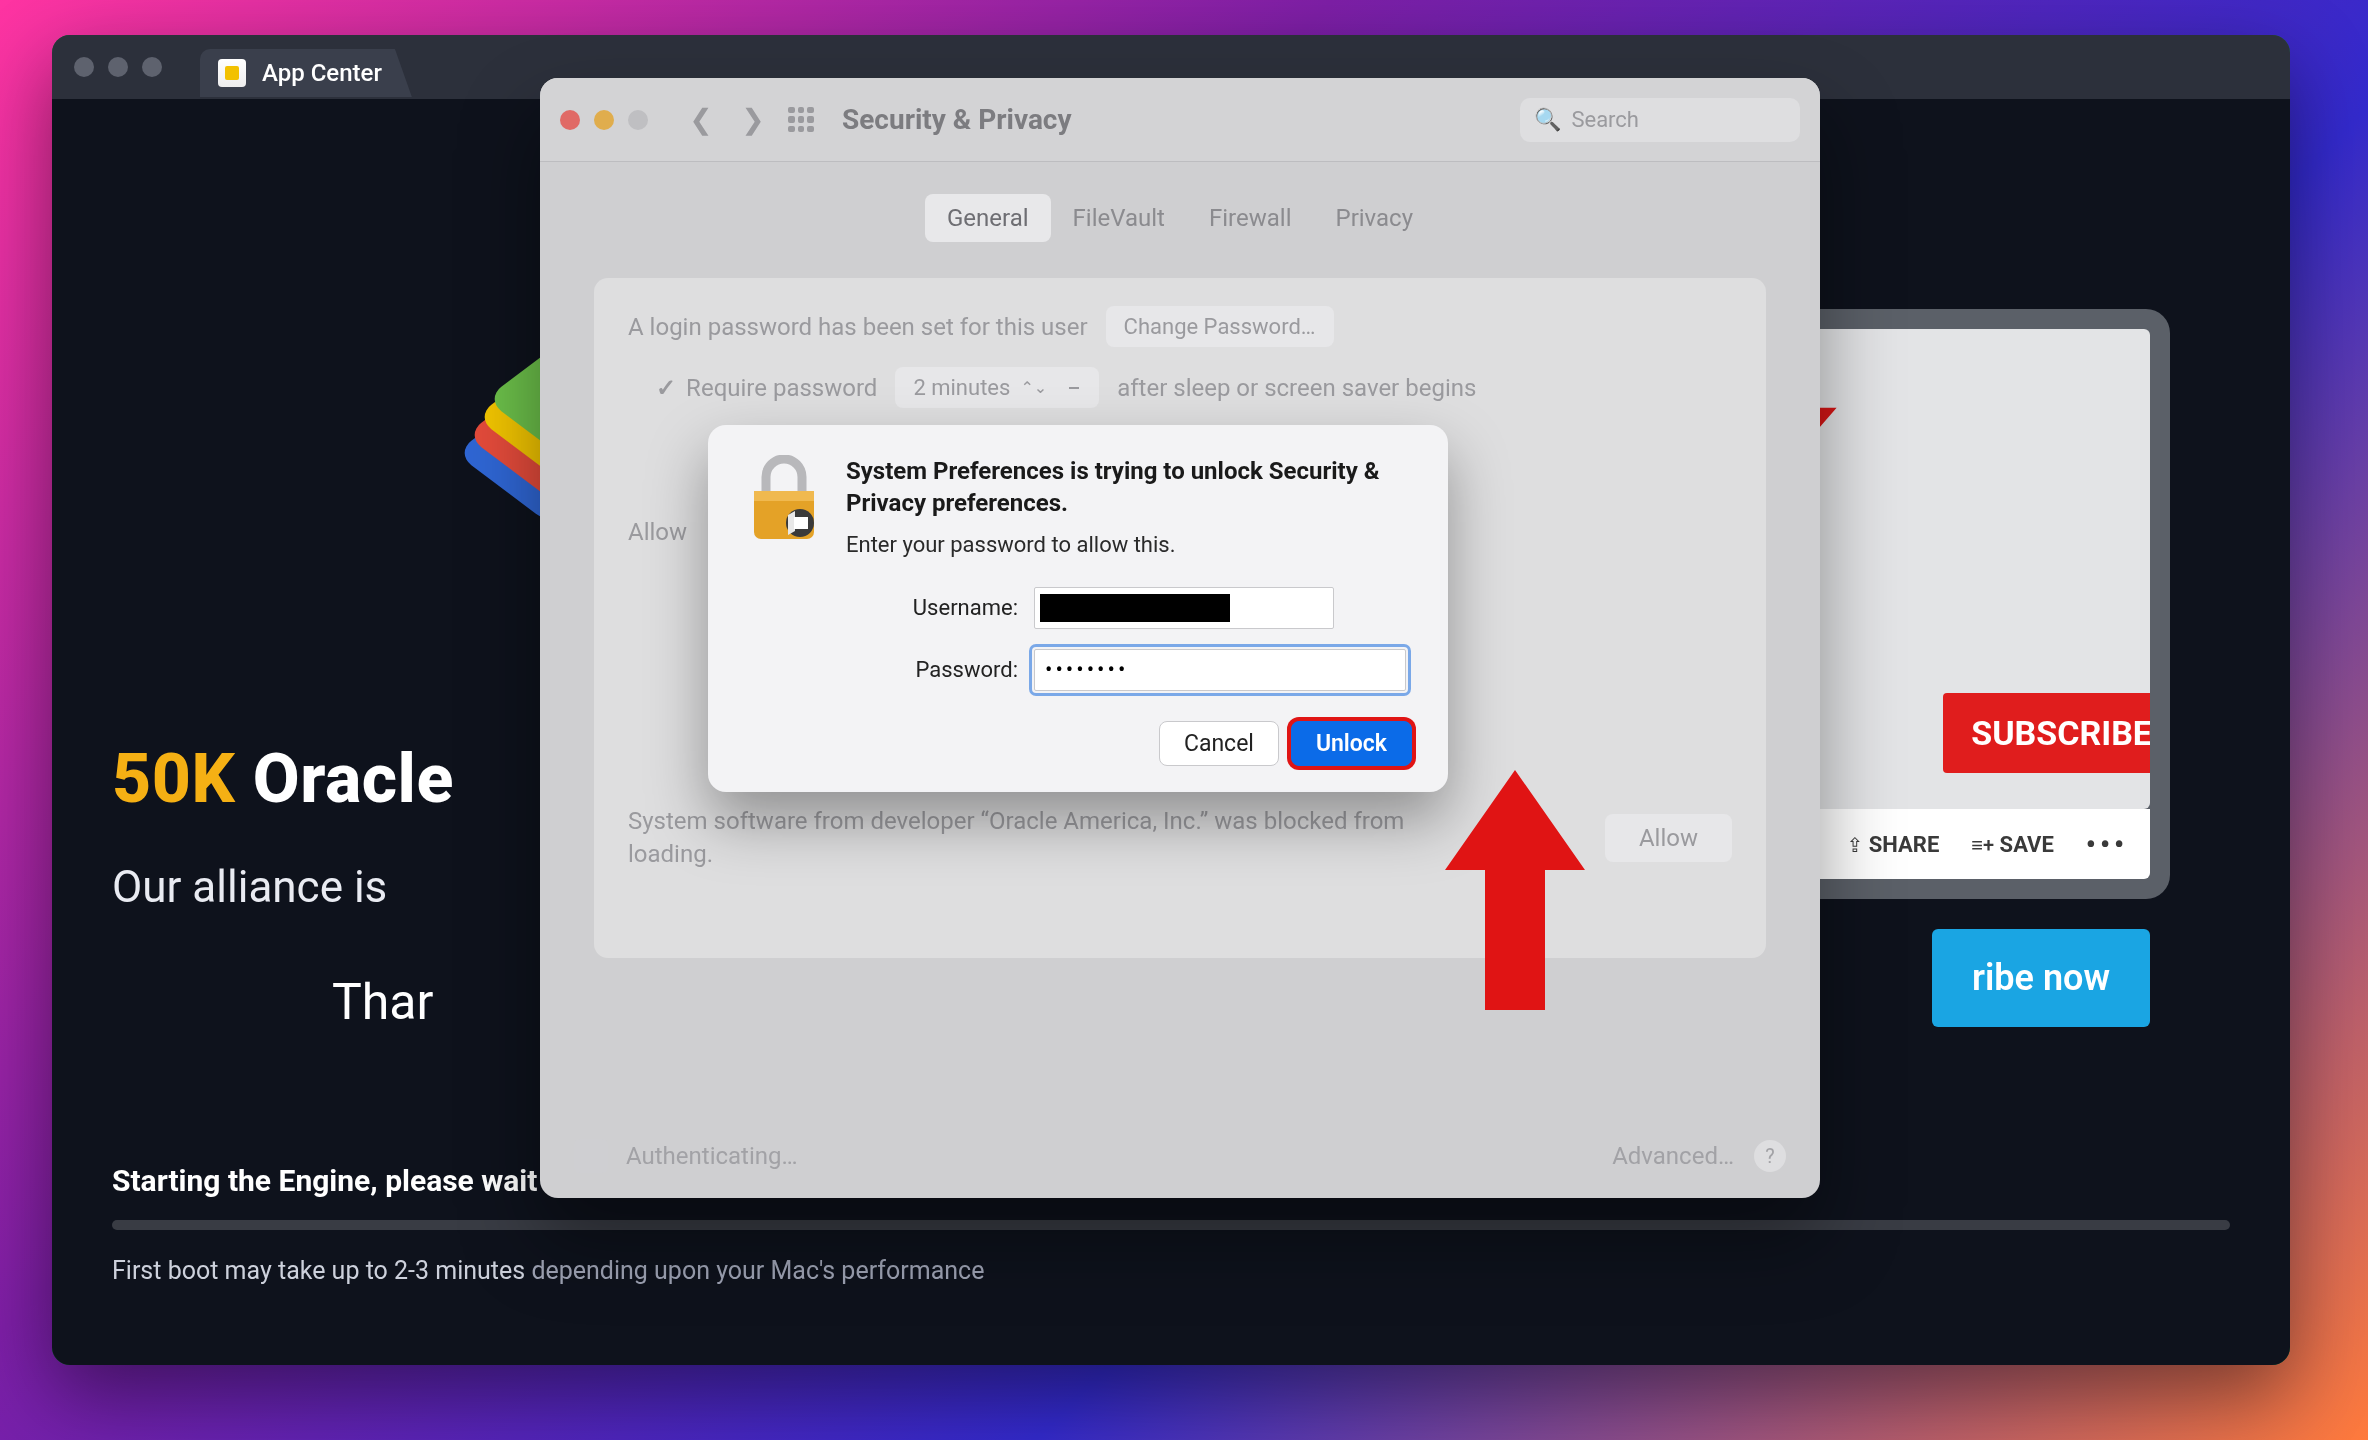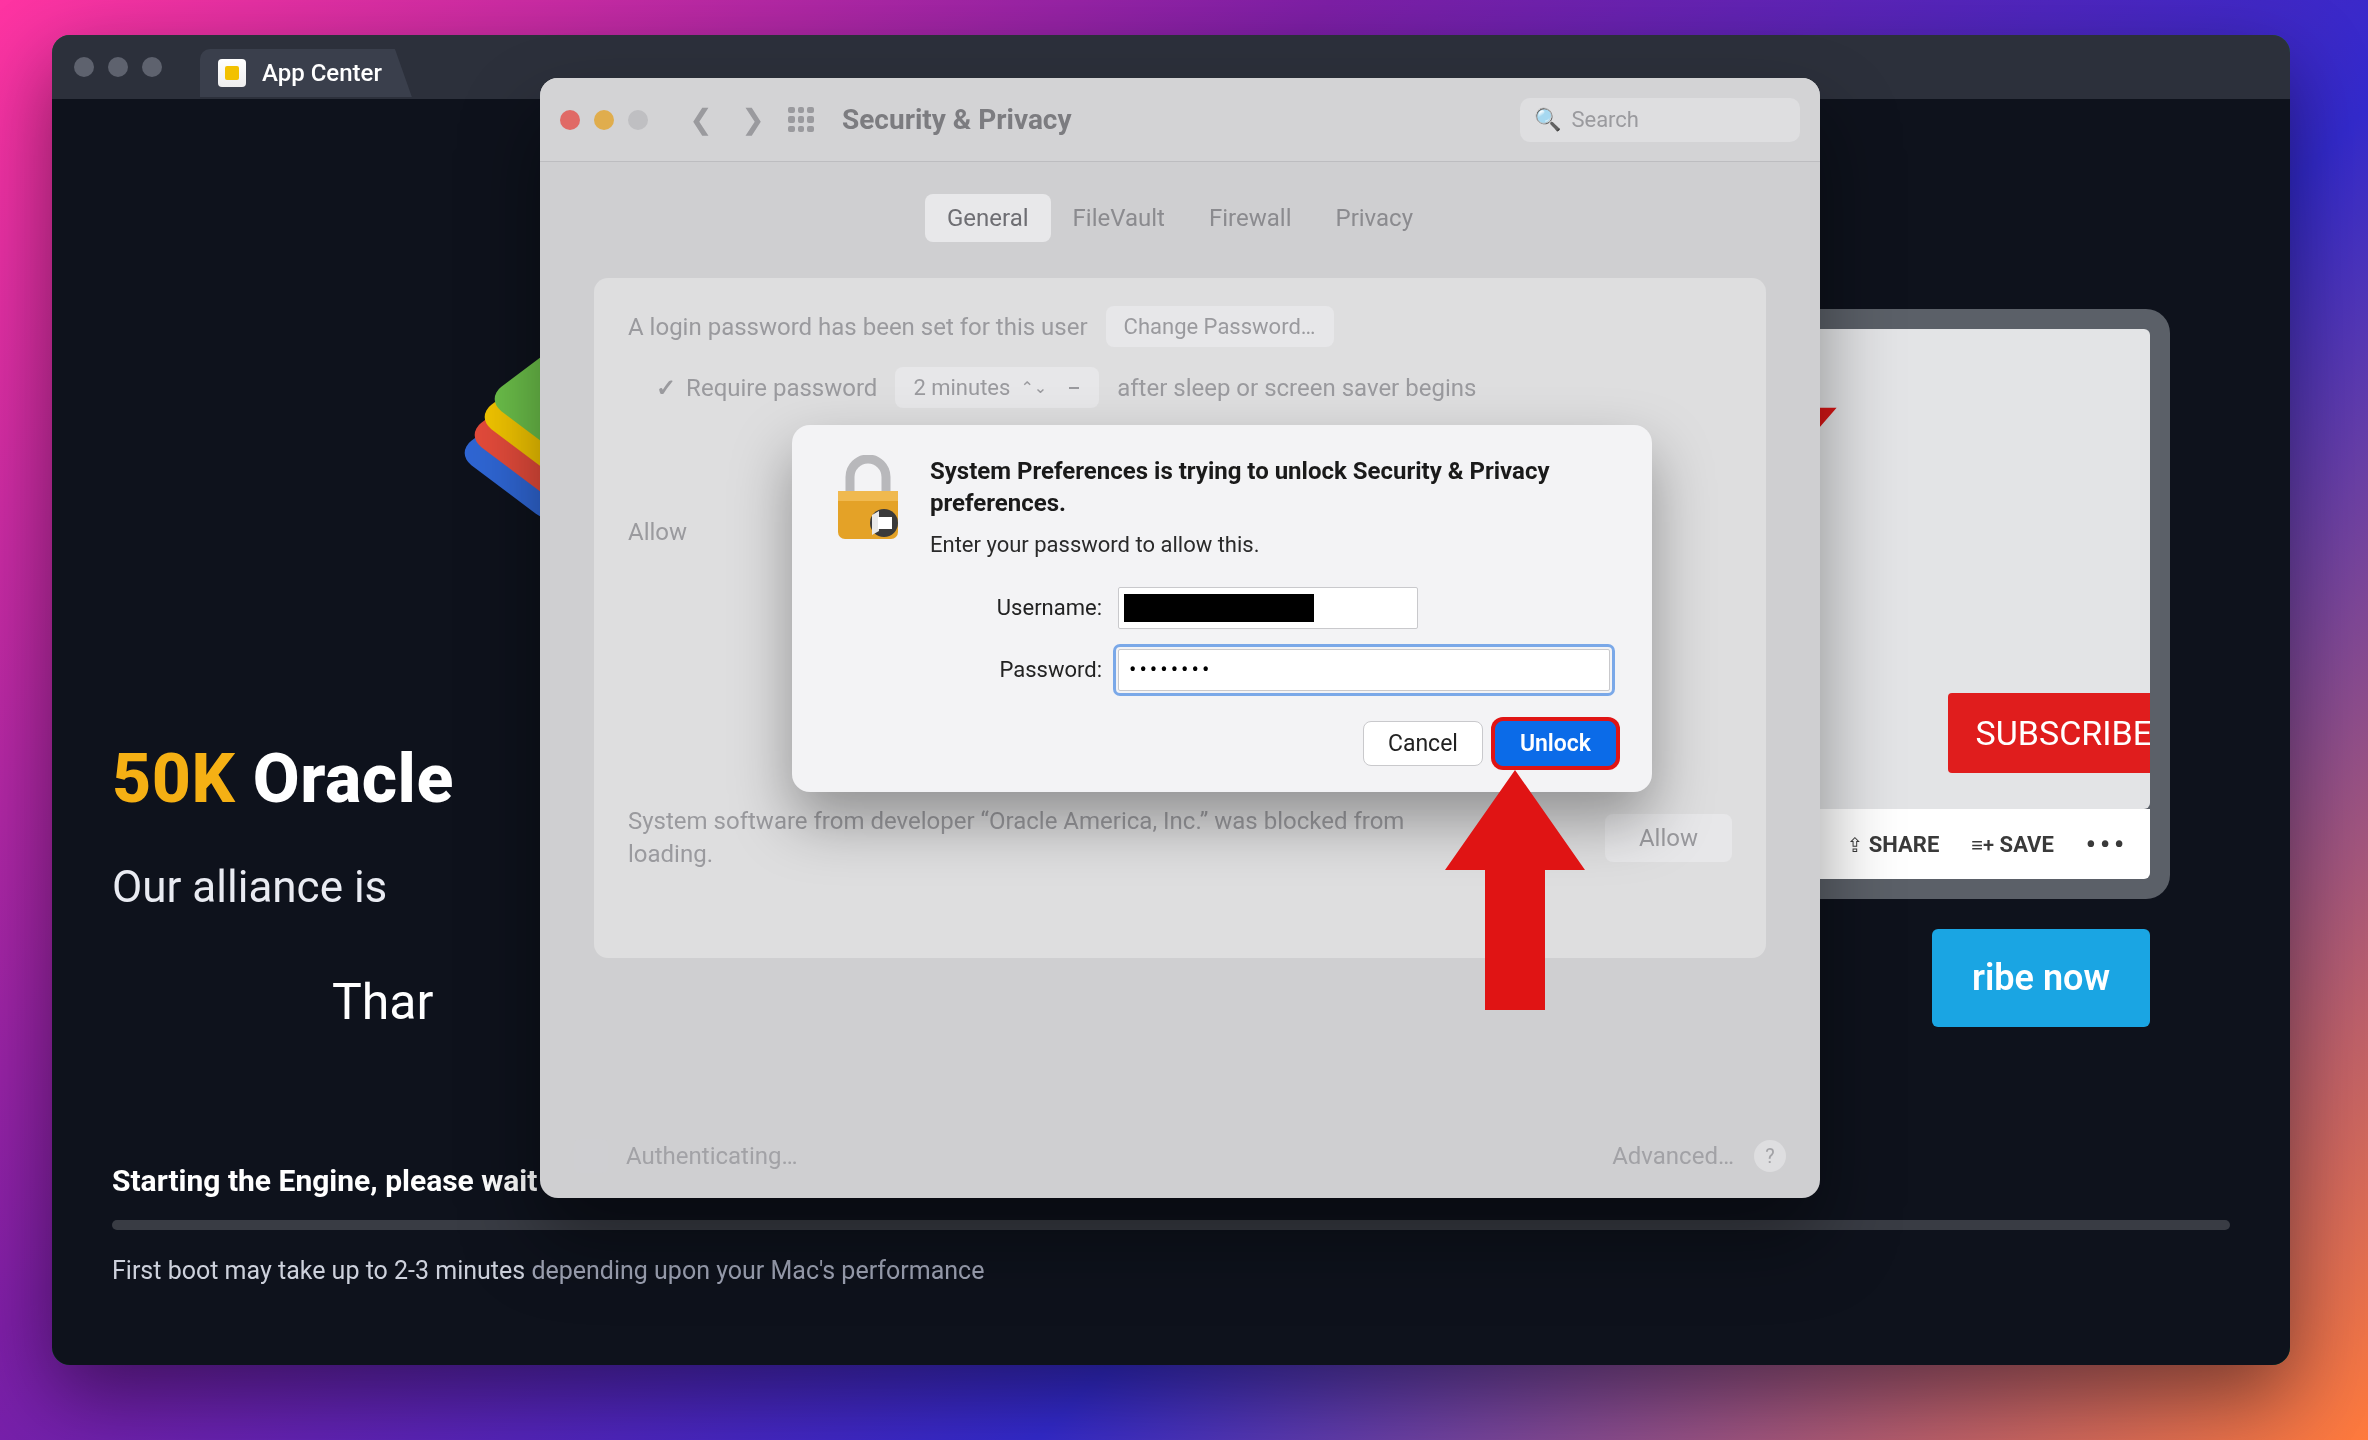--- a/index.html
+++ b/index.html
@@ -76,21 +76,21 @@
   .device-inner { width:100%; height:480px; background:#e3e4e6; border-radius:6px; position:relative; overflow:hidden;}
   .bigK {
     position:absolute; left:40px; top:14px;
     font-size:300px; font-weight:900; color:#d61616;
     transform: skewX(-6deg);
     text-shadow: -18px 12px 0 rgba(0,0,0,.25);
     letter-spacing:-16px;
   }
   .sub-btn {
     position:absolute; right:-30px; bottom:36px;
-    background:#e01d1d; color:#fff; font-weight:400;
+    background:#e01d1d; color:#fff; font-weight:700;
     font-size:34px; padding:20px 28px; border-radius:4px;
   }
   .device-bar {
     position:absolute; left:20px; bottom:20px; right:20px; height:70px;
     background:#fff; display:flex; align-items:center; justify-content:flex-end;
     gap:32px; padding:0 22px; font-size:22px; font-weight:700; color:#3a3a3a;
     border-radius:0 0 6px 6px;
   }
   .device-bar .ic { font-size:20px; font-weight:500; }
   .dots { font-size:28px; letter-spacing:4px; }
@@ -182,22 +182,22 @@
   }
   .lock-icon {
     width:34px; height:34px; margin-right:18px;
     background:#cfcfd2; border-radius:6px;
   }
   .pref-footer .right { margin-left:auto; display:flex; align-items:center; gap:20px;}
   .help { width:32px; height:32px; border-radius:50%; background:#dedee0; display:flex; align-items:center; justify-content:center; font-size:20px;}
 
   
   .auth-dialog {
-    position:absolute; left:792px; top:425px;
-    width:860px; background:#f3f3f5;
+    position:absolute; left:708px; top:425px;
+    width:740px; background:#f3f3f5;
     border-radius:18px; box-shadow: 0 28px 60px rgba(0,0,0,.35);
     padding:30px 36px 26px 36px;
   }
   .auth-top { display:flex; gap:22px; }
   .lock-svg { width:80px; height:90px; flex:0 0 auto; }
   .auth-text h4 { font-size:24px; font-weight:700; color:#1a1a1a; line-height:1.35; }
   .auth-text p { font-size:22px; color:#2a2a2a; margin-top:12px; }
   .form { margin-top:30px; display:grid; grid-template-columns: 190px 1fr; row-gap:20px; column-gap:16px; align-items:center; padding-left:84px; padding-right:6px;}
   .form label { text-align:right; font-size:22px; color:#222; }
   .form input {

